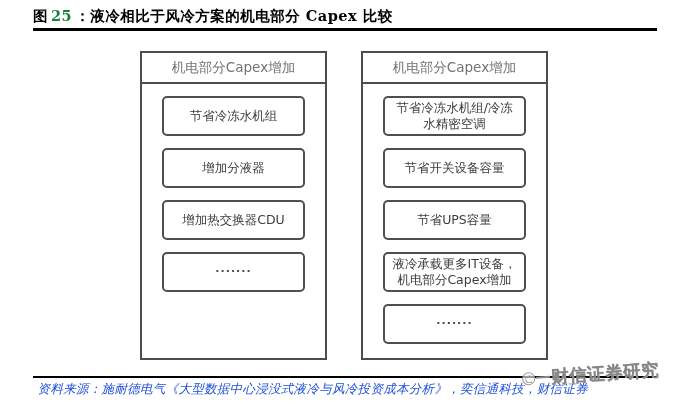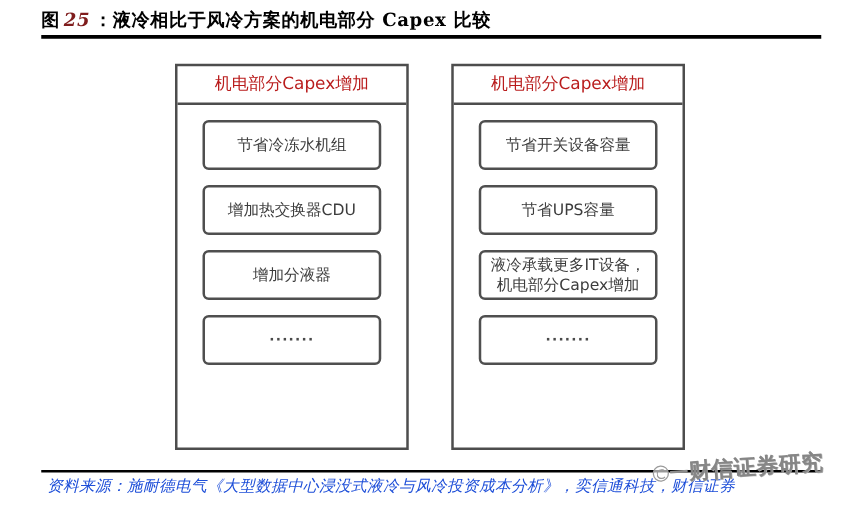--- a/index.html
+++ b/index.html
@@ -7,35 +7,35 @@
     position:relative; width:684px; height:412px; background:#ffffff;
     font-family:"DejaVu Sans","Liberation Sans",sans-serif; overflow:hidden;
   }
   
   .fig-title {
     position:absolute; left:33px; top:7px; width:620px;
     font-family:"DejaVu Serif","Liberation Serif",serif;
     font-weight:bold; font-size:14.5px; color:#000; letter-spacing:0.5px;
     white-space:nowrap;
   }
-  .fig-title .fig-num { color:#7f1d1d; margin:0 3px;font-style:italic; }
+  .fig-title .fig-num { color:#15803d; margin:0 3px; }
   .top-rule {
     position:absolute; left:33px; top:28px; width:624px; height:3px; background:#000;
   }
   
   .col {
     position:absolute; top:51px; width:187px; height:309px;
     border:2px solid #4d4d4d; box-sizing:border-box; background:#fff;
   }
   .col-left  { left:140px; }
   .col-right { left:361px; }
   .col-header {
     height:29px; line-height:29px; text-align:center;
     border-bottom:2px solid #4d4d4d;
-    font-size:13.5px; color:#b91c1c;
+    font-size:13.5px; color:#737373;
   }
   .col-items {
     display:flex; flex-direction:column; gap:12px;
     padding:12px 20px 0 20px;
   }
   .item {
     height:40px; box-sizing:border-box;
     border:2px solid #4f4f4f; border-radius:5px; background:#fff;
     display:flex; align-items:center; justify-content:center;
     text-align:center; font-size:12.5px; line-height:1.28; color:#3d3d3d;
@@ -79,29 +79,30 @@
 
   <div class="fig-title">
     <span>图</span><span class="fig-num">25</span><span>：</span><span>液冷相比于风冷方案的机电部分 Capex 比较</span>
   </div>
   <div class="top-rule"></div>
 
   <div class="col col-left">
     <div class="col-header">机电部分Capex增加</div>
     <div class="col-items">
       <div class="item">节省冷冻水机组</div>
+      <div class="item">增加分液器</div>
       <div class="item">增加热交换器CDU</div>
-      <div class="item">增加分液器</div>
       <div class="item dots">·······</div>
     </div>
   </div>
 
   <div class="col col-right">
     <div class="col-header">机电部分Capex增加</div>
     <div class="col-items">
+      <div class="item">节省冷冻水机组/冷冻水精密空调</div>
       <div class="item">节省开关设备容量</div>
       <div class="item">节省UPS容量</div>
       <div class="item">液冷承载更多IT设备，机电部分Capex增加</div>
       <div class="item dots">·······</div>
     </div>
   </div>
 
   <div class="bottom-rule"></div>
   <div class="footer-source">资料来源：施耐德电气《大型数据中心浸没式液冷与风冷投资成本分析》，奕信通科技，财信证券</div>
 

